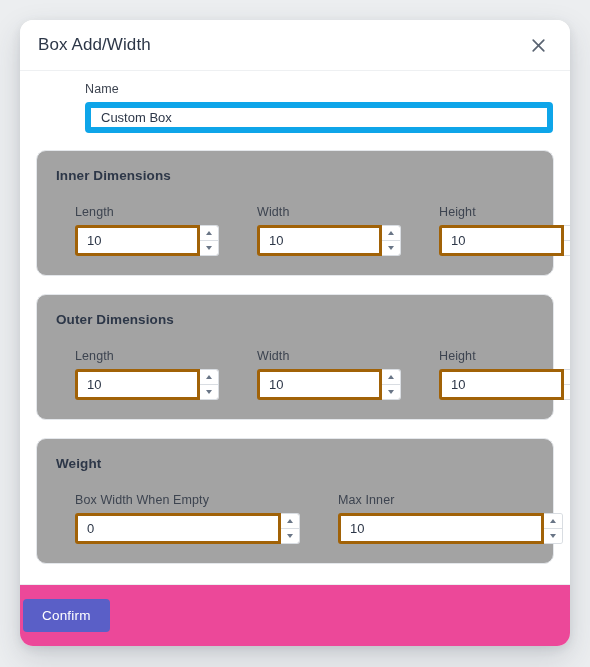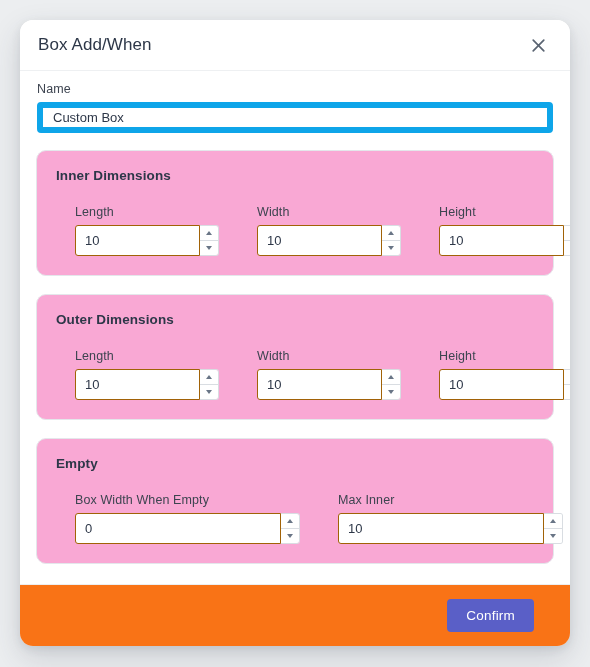--- a/index.html
+++ b/index.html
@@ -80,20 +80,21 @@
     overflow: hidden;
     background: #ffffff;
     border-top: 1px solid #eef0f2;
     padding: 11px 16px 0 16px;
   }
 
   
   .name-group {
     padding: 0 1px;
     margin-bottom: 17px;
+    margin-left: 48px;
   }
 
   .field-label {
     display: block;
     font-size: 12.5px;
     color: #3d4450;
     margin-bottom: 6px;
     letter-spacing: 0.1px;
   }
 
@@ -107,21 +108,21 @@
     font-size: 13px;
     color: #2d3748;
     padding: 0 10px;
     outline: none;
   }
 
   
   .fieldset {
     border: 1px solid #e4e7eb;
     border-radius: 10px;
-    background: #f9a8d4;
+    background: #a3a3a3;
     padding: 17px 19px 19px 19px;
     margin-bottom: 18px;
   }
 
   .fieldset-title {
     font-size: 13.5px;
     font-weight: bold;
     color: #2d3748;
     margin-bottom: 22px;
     letter-spacing: 0.1px;
@@ -141,21 +142,21 @@
   .stepper {
     display: flex;
     align-items: stretch;
     height: 31px;
   }
 
   .stepper-input {
     flex: 1 1 auto;
     min-width: 0;
     height: 31px;
-    border: 1px solid #a16207;
+    border: 3px solid #a16207;
     border-radius: 3px 0 0 3px;
     background: #ffffff;
     font-family: "Liberation Sans", sans-serif;
     font-size: 13px;
     color: #2d3748;
     padding: 8px 9px;
     outline: none;
   }
 
   .stepper-btns {
@@ -190,25 +191,24 @@
   }
 
   .arrow.up   { border-bottom: 4px solid #697586; }
   .arrow.down { border-top: 4px solid #697586; }
 
   
   .modal-footer {
     flex: 0 0 62px;
     height: 62px;
     border-top: 1px solid #eceef0;
-    background: #f97316;
-    display: flex;
-    align-items: center;
-    justify-content: flex-end;
-    padding: 0 36px;
+    background: #ec4899;
+    display: flex;
+    align-items: center;
+    padding: 0 3px;
   }
 
   .confirm-btn {
     background: #5a5fc7;
     color: #ffffff;
     border: none;
     border-radius: 4px;
     font-family: "Liberation Sans", sans-serif;
     font-size: 13.5px;
     padding: 9px 19px;
@@ -217,21 +217,21 @@
   }
 </style>
 </head>
 <body>
 
 <div class="page">
 
   <div class="modal">
 
     <div class="modal-header">
-      <div class="modal-title">Box Add/When</div>
+      <div class="modal-title">Box Add/Width</div>
       <button class="close-btn">
         <svg width="17" height="17" viewBox="0 0 17 17" aria-hidden="true">
           <path d="M3.2 3.2 L13.8 13.8 M13.8 3.2 L3.2 13.8" stroke="#5a6472" stroke-width="1.7" stroke-linecap="round"></path>
         </svg>
       </button>
     </div>
 
     <div class="modal-body">
 
       <div class="name-group">
@@ -337,21 +337,21 @@
                   <span class="arrow down"></span>
                 </button>
               </div>
             </div>
           </div>
 
         </div>
       </div>
 
       <div class="fieldset">
-        <div class="fieldset-title">Empty</div>
+        <div class="fieldset-title">Weight</div>
         <div class="field-row">
 
           <div class="field-col wide">
             <label class="field-label">Box Width When Empty</label>
             <div class="stepper">
               <input class="stepper-input" type="text" value="0" style="">
               <div class="stepper-btns">
                 <button class="stepper-btn up">
                   <span class="arrow up"></span>
                 </button>

